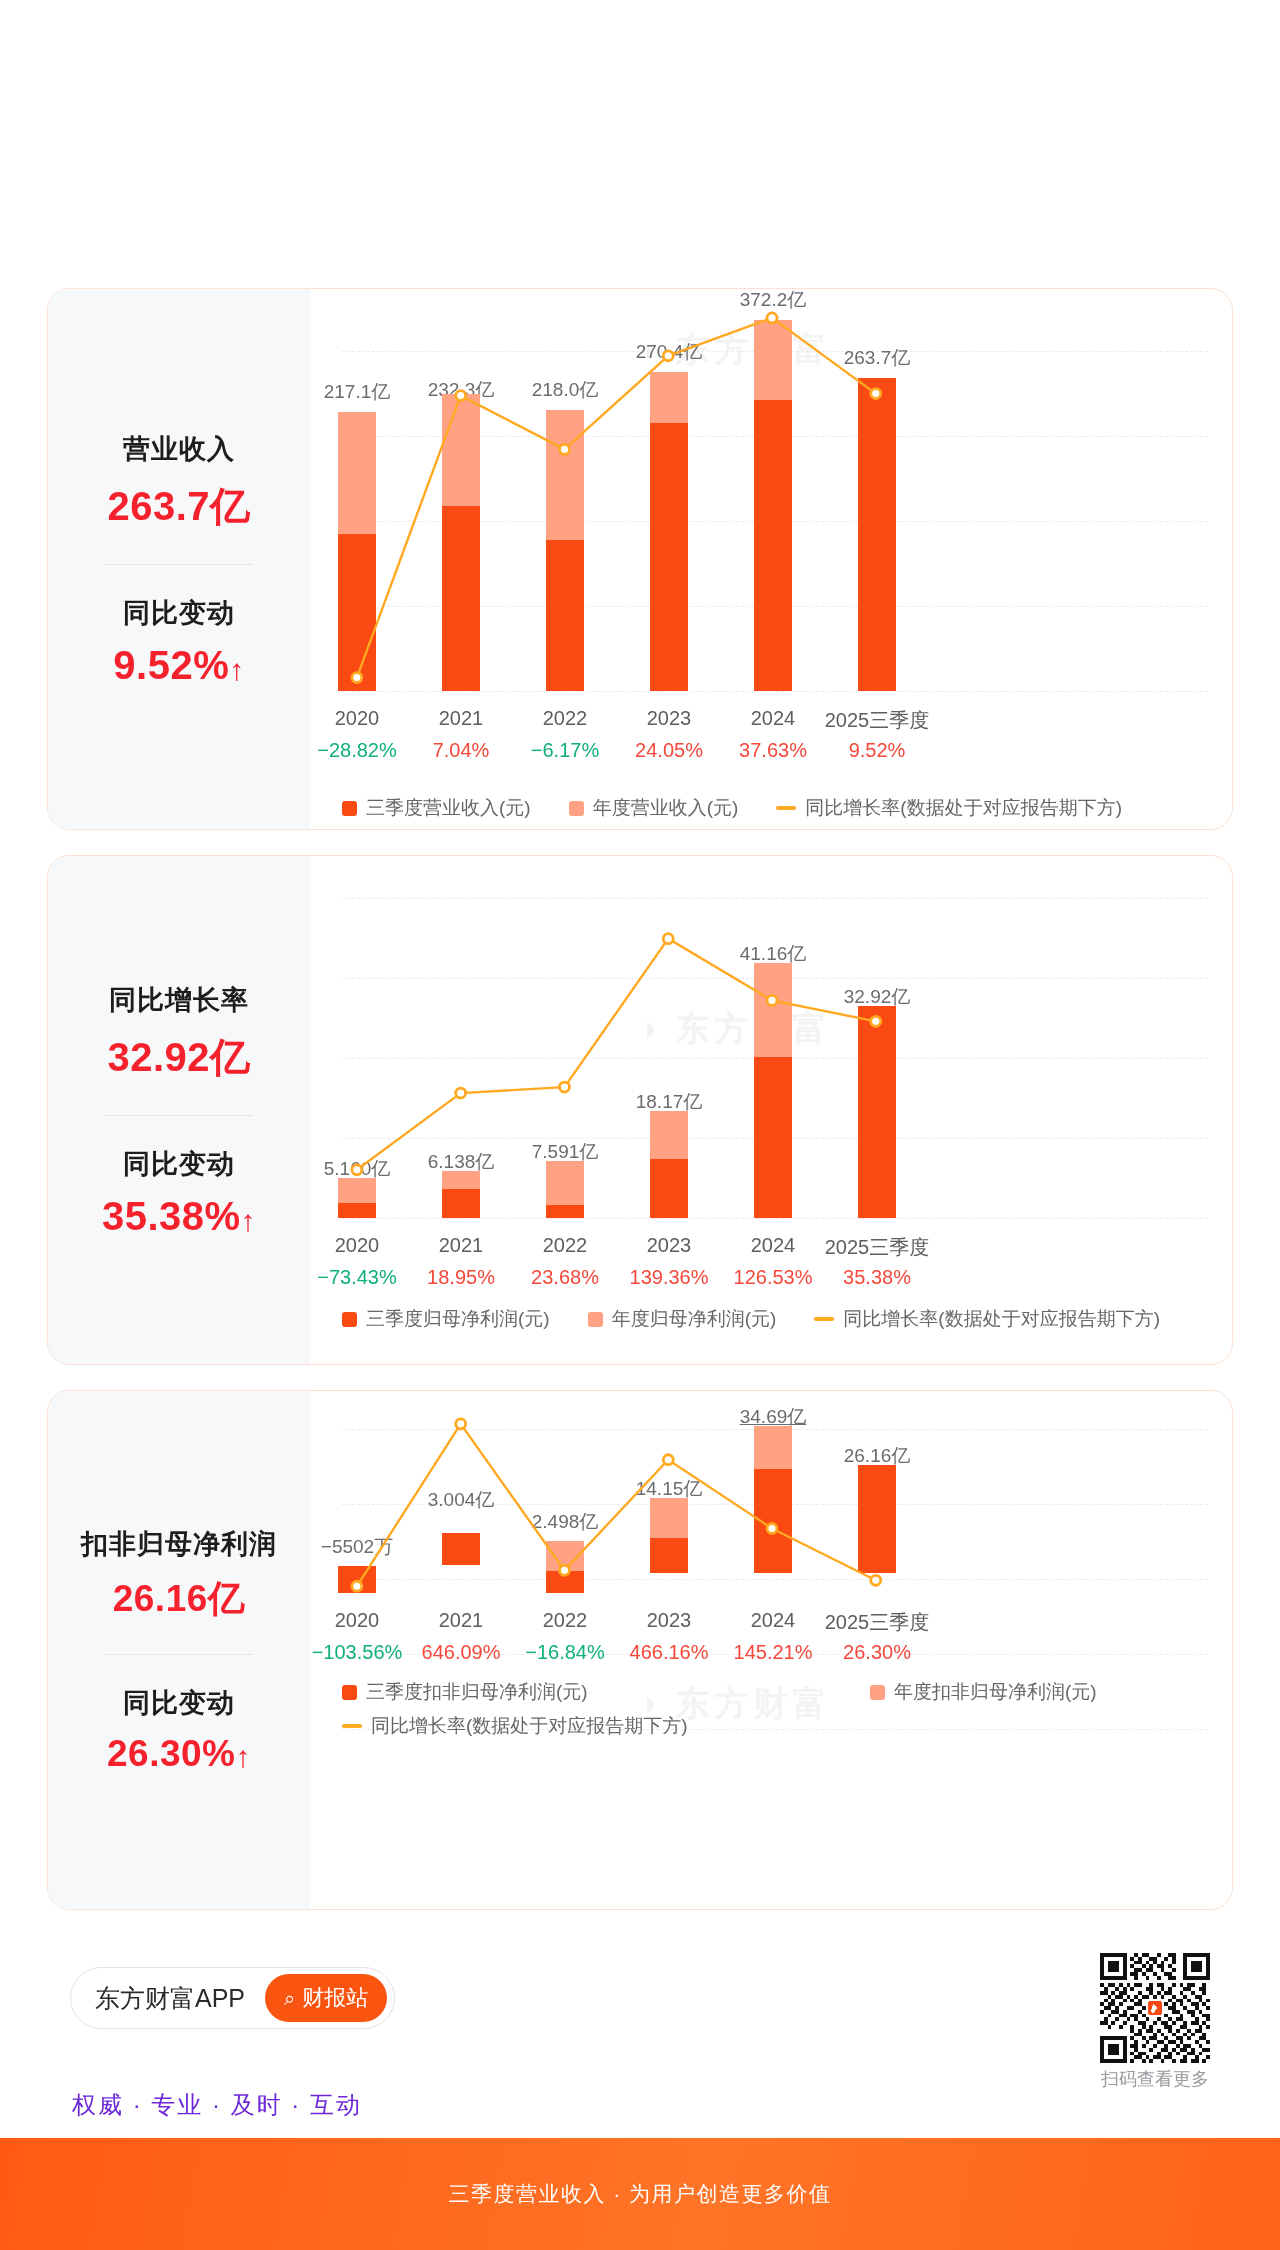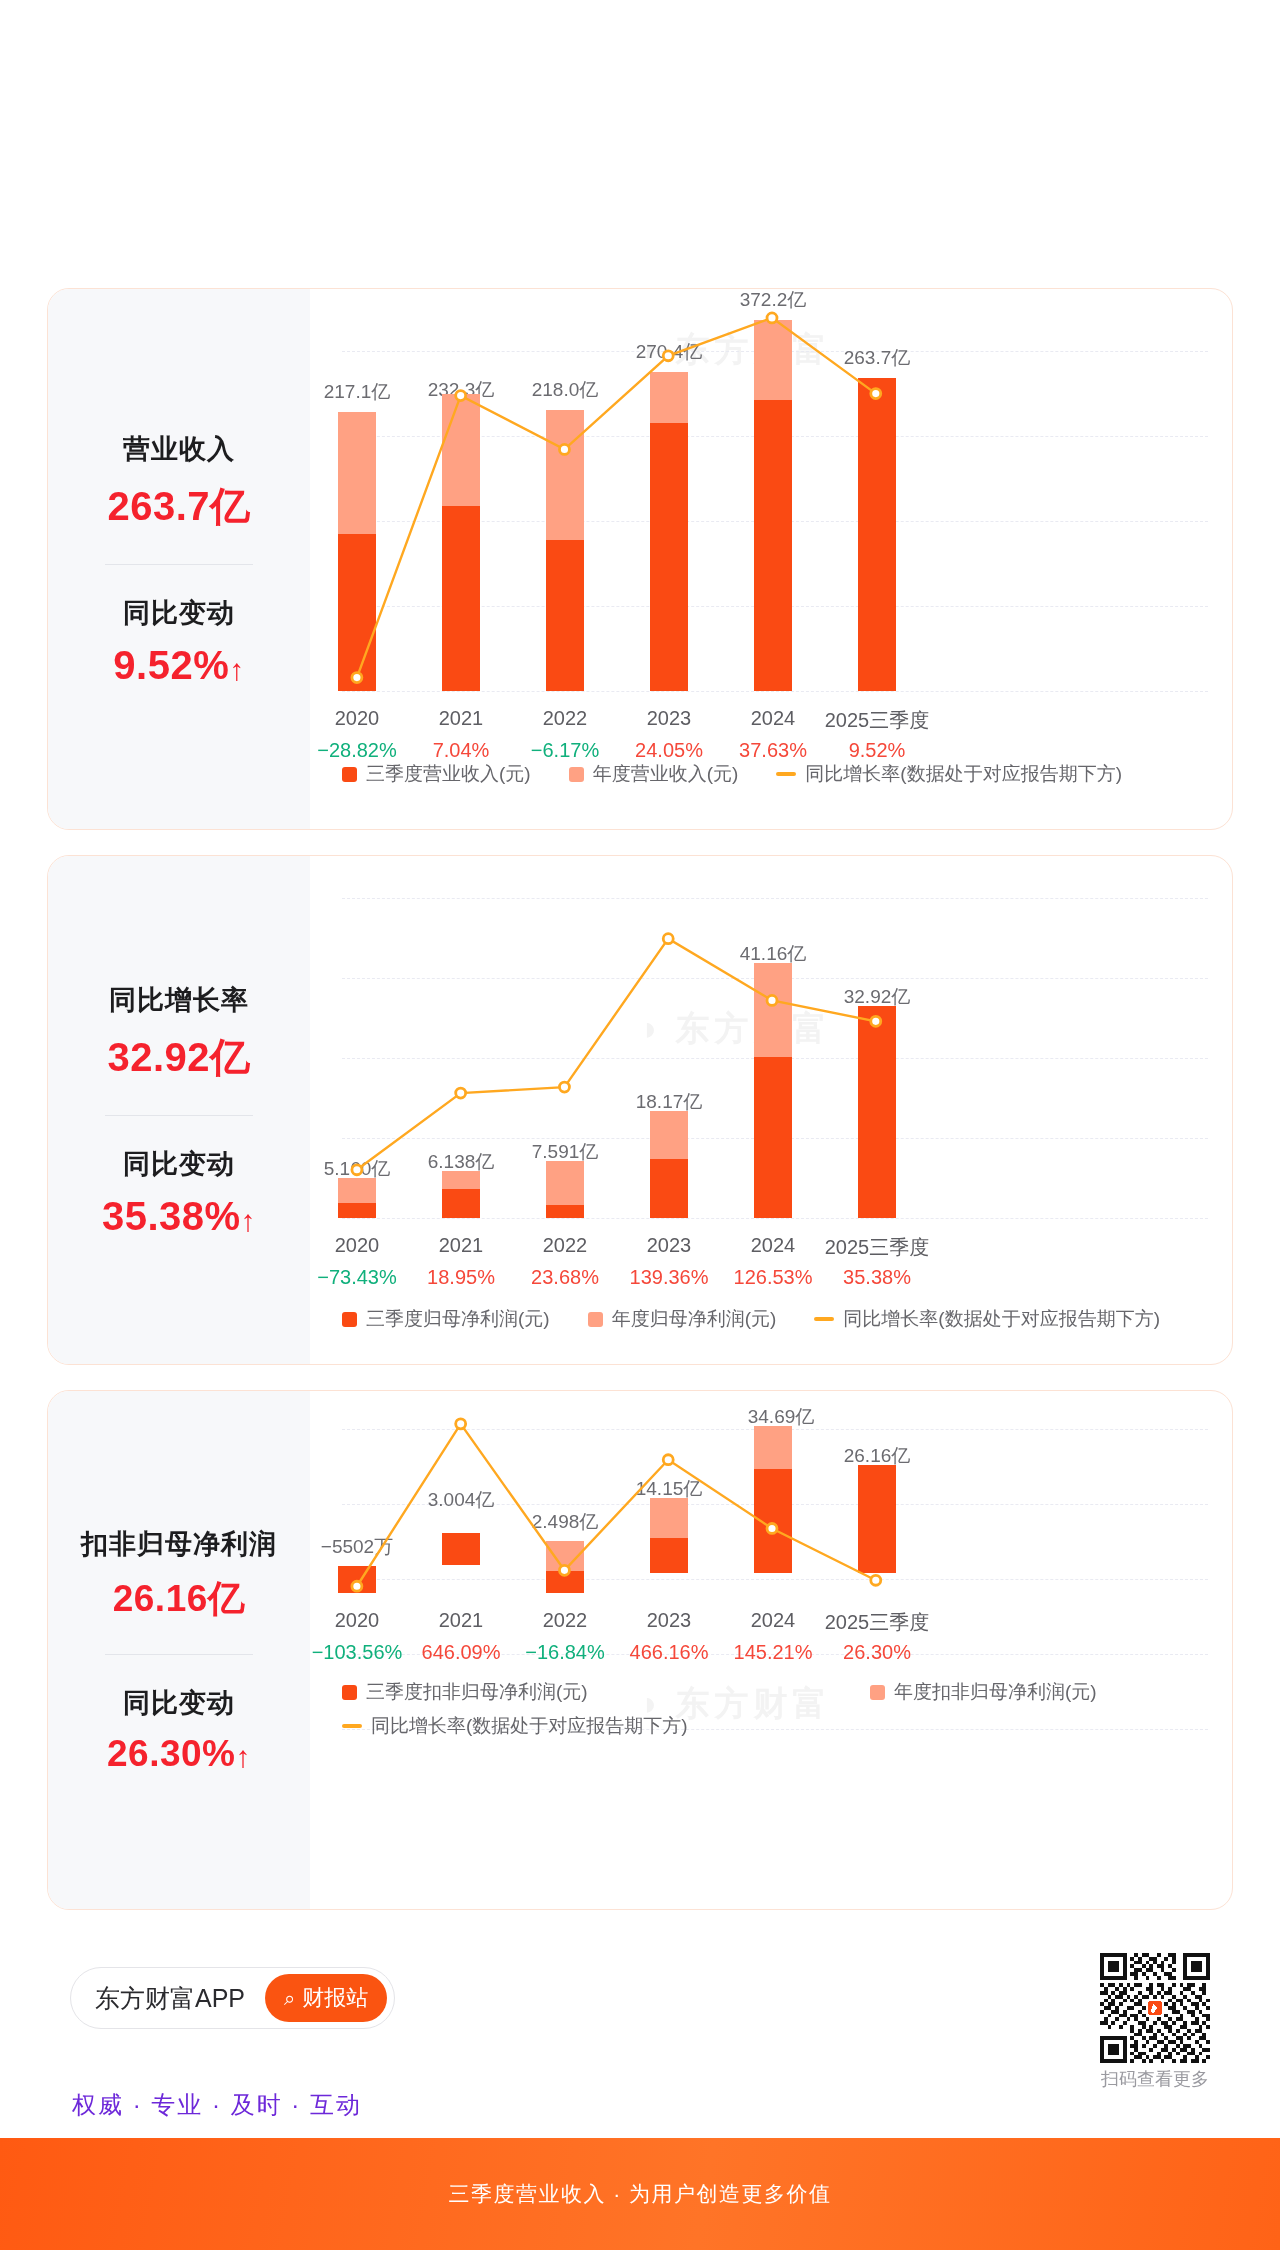--- a/index.html
+++ b/index.html
@@ -193,21 +193,21 @@
         <div class="axis-cat" style="left:388px;top:418px;">2024</div>
         <div class="axis-cat" style="left:492px;top:418px;">2025三季度</div>
 
         <div class="axis-pct neg" style="left:-28px;top:450px;">−28.82%</div>
         <div class="axis-pct pos" style="left:76px;top:450px;">7.04%</div>
         <div class="axis-pct neg" style="left:180px;top:450px;">−6.17%</div>
         <div class="axis-pct pos" style="left:284px;top:450px;">24.05%</div>
         <div class="axis-pct pos" style="left:388px;top:450px;">37.63%</div>
         <div class="axis-pct pos" style="left:492px;top:450px;">9.52%</div>
 
-        <div class="legend" style="left:32px;top:472px;">
+        <div class="legend" style="left:32px;top:506px;">
           <span class="lg-item">
               <i class="sw q3"></i>
               <span>三季度营业收入(元)</span>
             </span>
           <span class="lg-item">
               <i class="sw yr"></i>
               <span>年度营业收入(元)</span>
             </span>
           <span class="lg-item">
               <i class="swline"></i>
@@ -332,21 +332,21 @@
         <div class="seg-q3" style="left:132px;top:142px;height:32px;"></div>
 
         <div class="bar-label" style="left:180px;top:118px;">2.498亿</div>
         <div class="seg-year" style="left:236px;top:150px;height:30px;"></div>
         <div class="seg-q3" style="left:236px;top:180px;height:22px;"></div>
 
         <div class="bar-label" style="left:284px;top:85px;">14.15亿</div>
         <div class="seg-year" style="left:340px;top:107px;height:40px;"></div>
         <div class="seg-q3" style="left:340px;top:147px;height:35px;"></div>
 
-        <div class="bar-label" style="left:396px;top:13px;">34.69亿</div>
+        <div class="bar-label" style="left:388px;top:13px;text-decoration:underline;">34.69亿</div>
         <div class="seg-year" style="left:444px;top:35px;height:43px;"></div>
         <div class="seg-q3" style="left:444px;top:78px;height:104px;"></div>
 
         <div class="bar-label" style="left:492px;top:52px;">26.16亿</div>
         <div class="seg-q3" style="left:548px;top:74px;height:108px;"></div>
 
         <svg class="lineLayer" viewBox="0 0 924 520" preserveAspectRatio="none">
           <polyline points="47,196 151,33 255,180 359,69 463,138 567,190" fill="none" stroke="#ffa820" stroke-width="2.4"></polyline>
           <circle cx="47" cy="196" r="5" fill="#fff" stroke="#ffa820" stroke-width="2.8"></circle>
           <circle cx="151" cy="33" r="5" fill="#fff" stroke="#ffa820" stroke-width="2.8"></circle>

